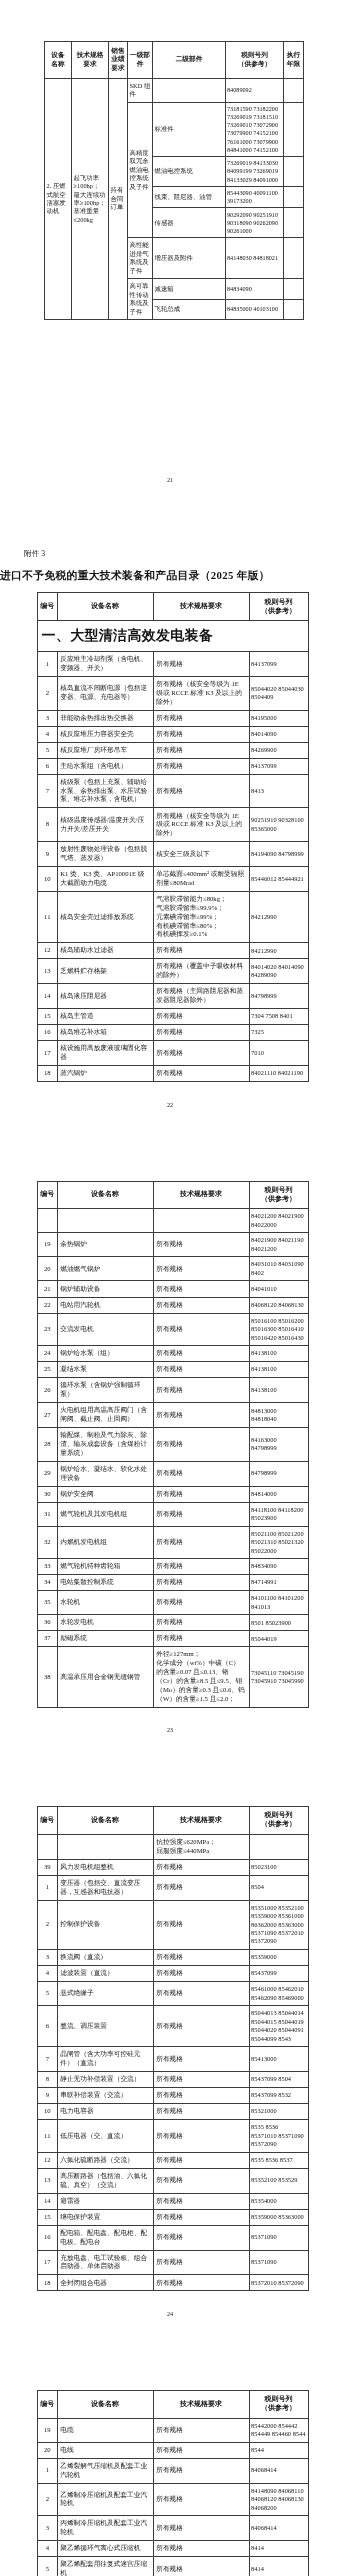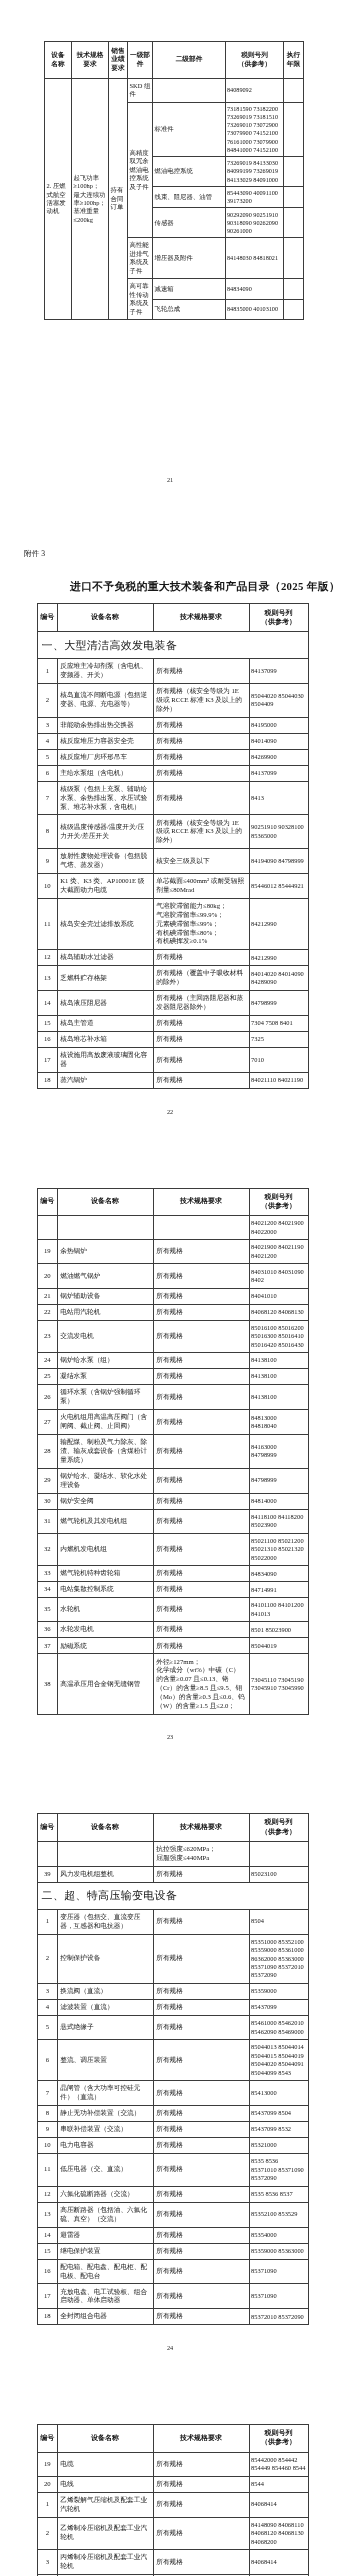--- a/index.html
+++ b/index.html
@@ -21,30 +21,30 @@
   
   .engine{width:258px;margin:41px 0 0 44px;font-size:6.4px;line-height:1.32;}
   .engine th{font-weight:700;text-align:center;padding:4.6px 0.5px;font-size:6.7px;}
   .engine td{padding:3.1px 1.5px;text-align:left;}
   .engine .c-code{padding:2.1px 1px;font-size:6.2px;}
   .engine .c-l2{padding:2.6px 1.5px;}
   
   .pagenum{text-align:center;font-size:6.2px;color:#222;}
   #pn-top{margin-top:156px;}
   .attach{margin:66px 0 0 24px;font-size:7.7px;}
-  .doc-title{text-align:right;font-size:10.8px;font-weight:700;margin-top:21px;letter-spacing:0.3px;}
+  .doc-title{text-align:left;font-size:10.8px;font-weight:700;margin-top:10px;letter-spacing:0.3px;}
   
   .page-block{margin-top:73px;}
   .page-block.first{margin-top:9.3px;}
   .cat{width:271px;margin-left:37px;font-size:6.7px;line-height:1.32;padding-left:21px;}
   .cat th{padding:4.1px 1px;text-align:center;font-size:7px;font-weight:700;}
   .cat td{padding:3.1px 2.6px;}
   .cat .c-no{text-align:center;padding:3.1px 1px;}
   .cat .c-code2{padding:3.1px 1.5px;font-size:6.4px;}
-  .cat .sec-band{font-size:11px;font-weight:400;padding:5.7px 3.6px;letter-spacing:0.3px;}
+  .cat .sec-band{font-size:14px;font-weight:700;padding:5.7px 3.6px;letter-spacing:0.3px;}
   .page-block .pagenum{margin-top:18.5px;}
 </style>
 </head>
 <body>
 
 <div class="scan">
 
   <table class="engine">
     <colgroup>
       <col style="width:27px">
@@ -468,23 +468,20 @@
 屈服强度≤440MPa</td>
               <td class="c-code2"></td>
             </tr>
             <tr>
               <td class="c-no">39</td>
               <td class="c-name">风力发电机组整机</td>
               <td class="c-spec2">所有规格</td>
               <td class="c-code2">85023100</td>
             </tr>
             <tr>
-              <td class="sec-band" colspan="4">二、超、特高压输变电设备</td>
-            </tr>
-            <tr>
               <td class="c-no">1</td>
               <td class="c-name">变压器（包括交、直流变压器，互感器和电抗器）</td>
               <td class="c-spec2">所有规格</td>
               <td class="c-code2">8504</td>
             </tr>
             <tr>
               <td class="c-no">2</td>
               <td class="c-name">控制保护设备</td>
               <td class="c-spec2">所有规格</td>
               <td class="c-code2">85351000 85352100

